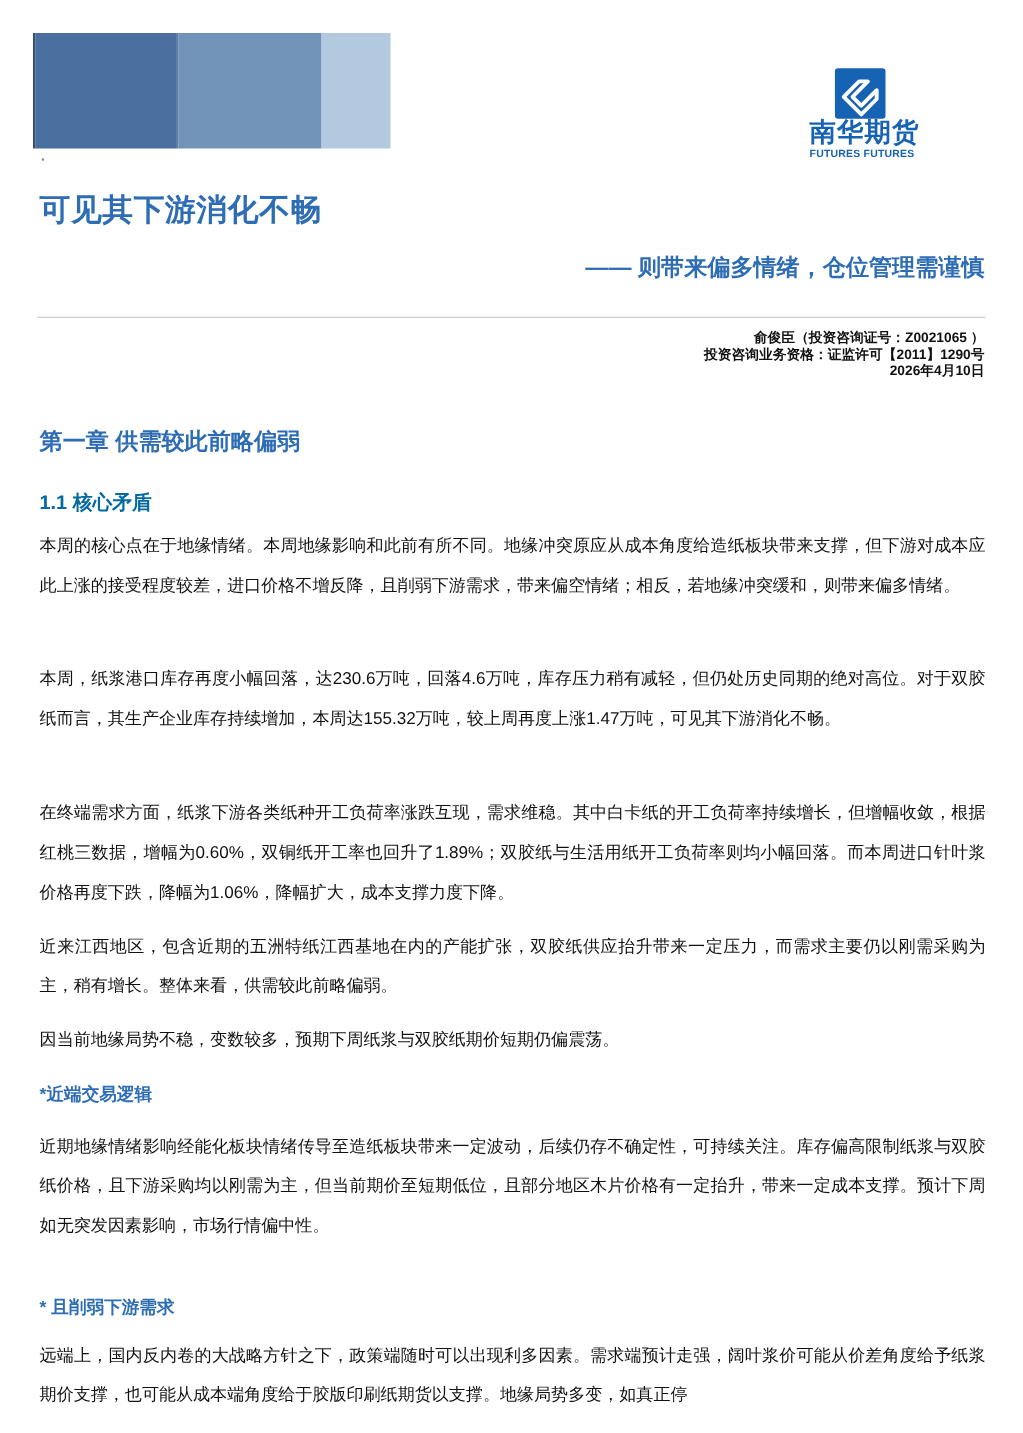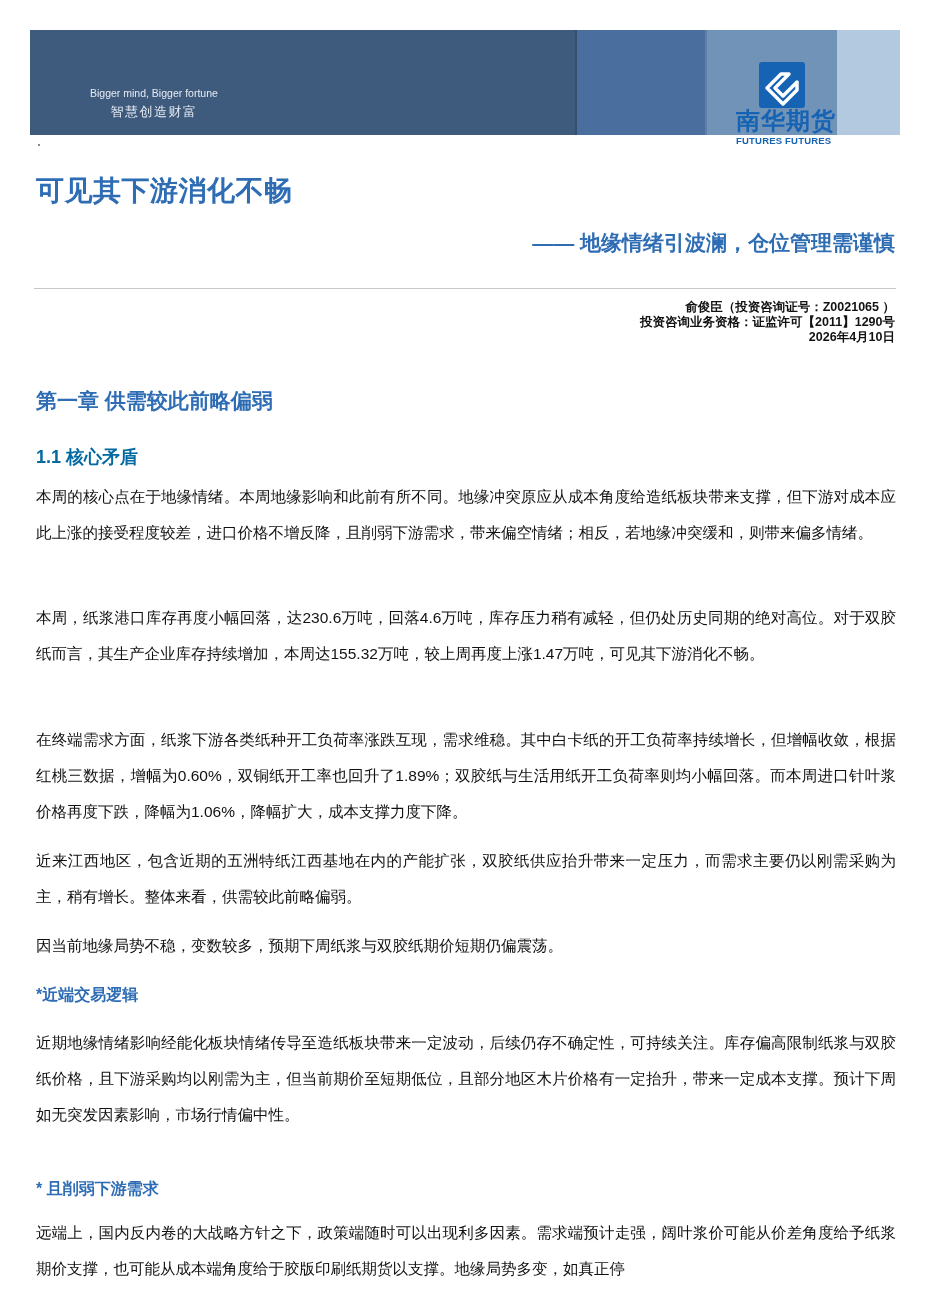--- a/index.html
+++ b/index.html
@@ -27,26 +27,20 @@
     .author { position: absolute; right: 35px; top: 300px; text-align: right; font-size: 12.5px; font-weight: bold; line-height: 15px; color: #111; }
     .h1 { position: absolute; left: 36px; top: 387px; font-size: 21px; font-weight: bold; color: #2e6db4; }
     .h2 { position: absolute; left: 36px; top: 445px; font-size: 18px; font-weight: bold; color: #0369a1; }
     .h3 { position: absolute; left: 36px; font-size: 16px; font-weight: bold; color: #2e6db4; }
     .para { position: absolute; left: 36px; width: 860px; font-size: 15.5px; line-height: 36px; color: #111; text-align: justify; }
   </style>
 </head>
 <body>
 
 <div class="banner">
-  <div class="seg1">
-    <div class="slogan">
-      <div class="en">Bigger mind, Bigger fortune</div>
-      <div class="zh">智慧创造财富</div>
-    </div>
-  </div>
   <div class="seg2"></div>
   <div class="seg3"></div>
   <div class="seg4"></div>
   <div class="seg5"></div>
   <div class="seg6"></div>
 </div>
 
 <div class="logo">
   <div class="logo-mark">
     <svg width="46" height="46" viewBox="0 0 46 46">
@@ -55,21 +49,21 @@
   </div>
   <div class="logo-text">
     <div class="zh">南华期货</div>
     <div class="en">FUTURES FUTURES</div>
   </div>
 </div>
 
 <div class="dot"></div>
 
 <div class="title">可见其下游消化不畅</div>
-<div class="subtitle">—— 地缘情绪引波澜，仓位管理需谨慎</div>
+<div class="subtitle">—— 则带来偏多情绪，仓位管理需谨慎</div>
 <div class="rule"></div>
 
 <div class="author">
   <div>俞俊臣（投资咨询证号：Z0021065 ）</div>
   <div>投资咨询业务资格：证监许可【2011】1290号</div>
   <div>2026年4月10日</div>
 </div>
 
 <div class="h1">第一章 供需较此前略偏弱</div>
 <div class="h2">1.1 核心矛盾</div>

